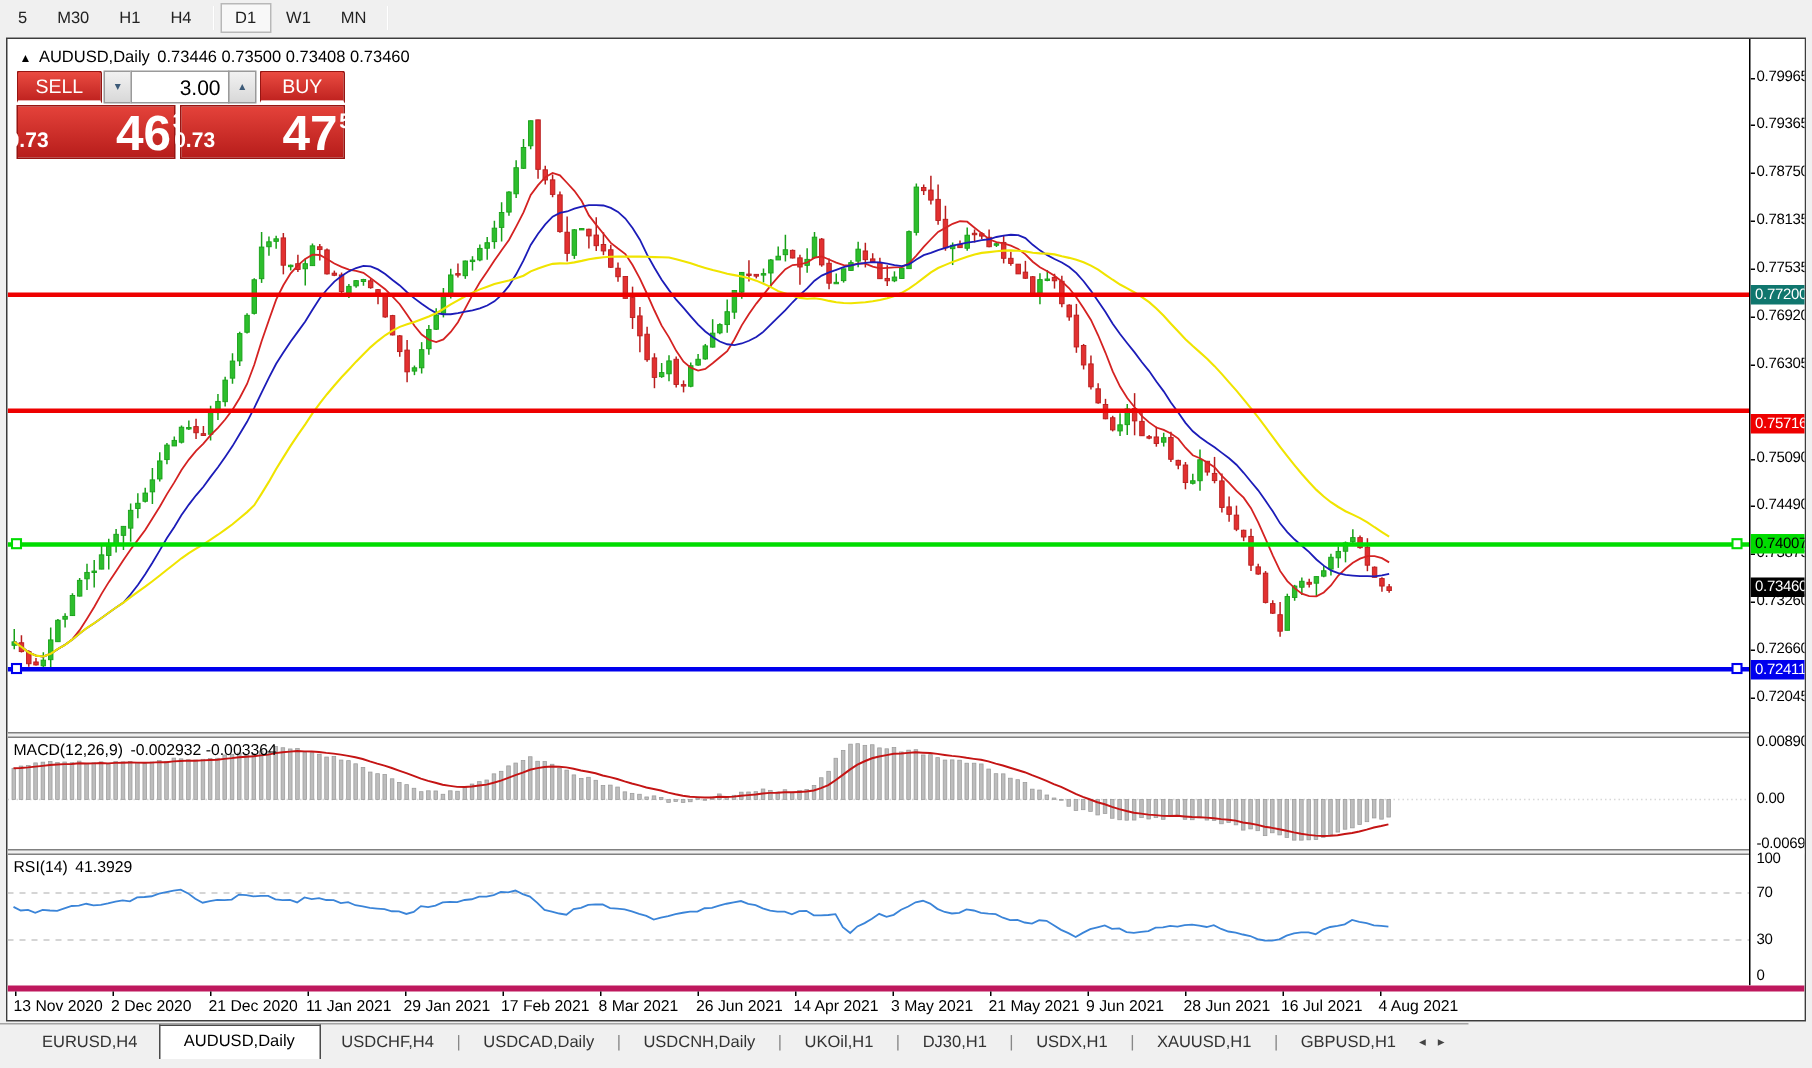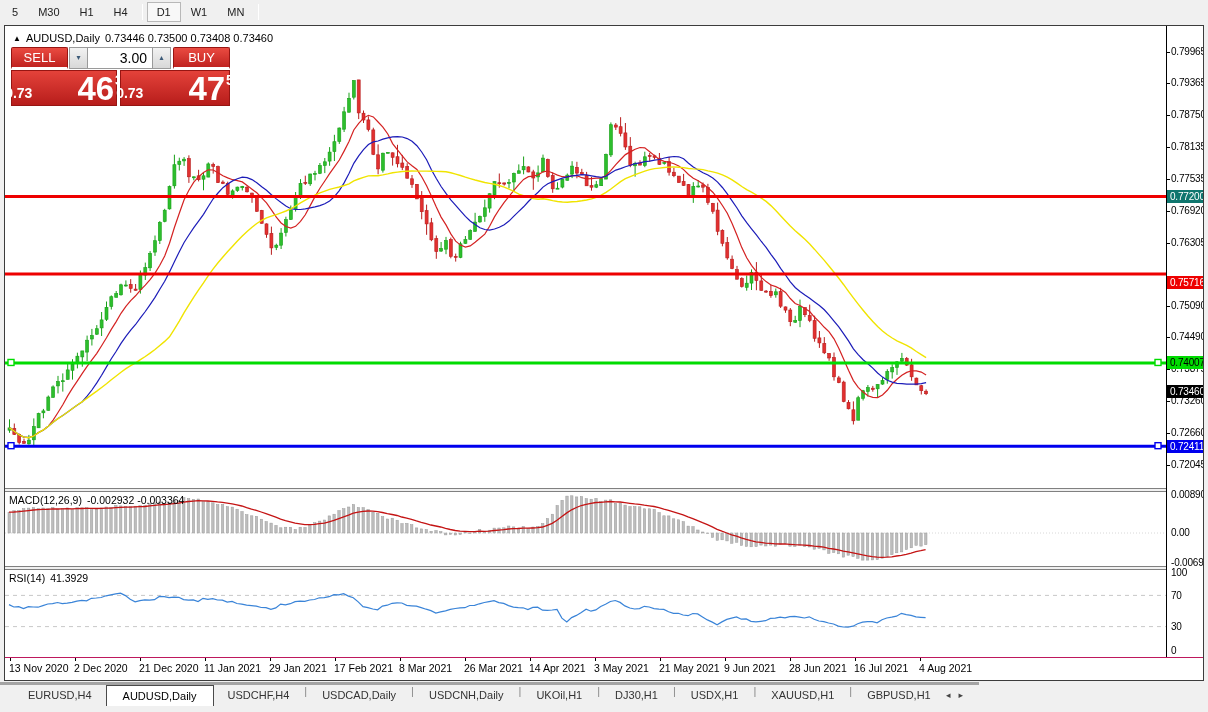--- a/index.html
+++ b/index.html
@@ -56,27 +56,27 @@
   
   #price-axis { position:absolute; left:1161px; top:0; width:38px; height:631px;
     background:#fff; border-left:1px solid #000; overflow:hidden; }
   .ax-lbl { position:absolute; left:4px; font-size:10px; letter-spacing:-0.2px; white-space:nowrap; }
   .ax-tick { position:absolute; left:0; width:3px; height:1px; background:#000; }
   .ax-box { position:absolute; left:0; width:38px; height:13px; font-size:10px;
     padding:1px 0 0 3px; letter-spacing:-0.2px; white-space:nowrap; }
 
   
   #date-axis { position:absolute; left:0; top:631px; width:1198px; height:23px;
-    background:#fff; border-top:1px solid #be185d; }
+    background:#fff; border-top:4px solid #be185d; }
   .date-lbl { position:absolute; top:4px; font-size:10.5px; white-space:nowrap; }
   .date-tick { position:absolute; top:0; width:1px; height:3px; background:#000; }
 
   
   #tab-bar { position:absolute; left:0; top:682px; width:979px; height:24px; background:#f0f0f0;
-    border-top:3px solid #a3a3a3; display:flex; padding-left:14px; }
+    border-top:1px solid #a3a3a3; display:flex; align-items:flex-end; padding-left:14px; }
   .tab { padding:4px 14px 5px 14px; color:#333; cursor:default; }
   .tab.active { background:#fff; border:1px solid #4a4a4a; border-bottom:none; color:#000; padding:4px 16px 6px 16px; }
   .tab-sep { color:#888; padding:0 1px 5px 1px; }
   #tab-arrows { position:absolute; right:8px; bottom:6px; color:#444; font-size:9px; letter-spacing:8px; }
 </style>
 </head>
 <body>
 
 <div id="stage">
 
@@ -764,21 +764,21 @@
         <div class="date-lbl" style="left: 134px;">21 Dec 2020</div>
         <div class="date-tick" style="left: 200px;"></div>
         <div class="date-lbl" style="left: 199px; text-align: center;">11 Jan 2021</div>
         <div class="date-tick" style="left: 265px;"></div>
         <div class="date-lbl" style="left: 264px;">29 Jan 2021</div>
         <div class="date-tick" style="left: 330px;"></div>
         <div class="date-lbl" style="left: 329px;">17 Feb 2021</div>
         <div class="date-tick" style="left: 395px;"></div>
         <div class="date-lbl" style="left: 394px;">8 Mar 2021</div>
         <div class="date-tick" style="left: 460px;"></div>
-        <div class="date-lbl" style="left: 459px;">26 Mar 2021</div>
+        <div class="date-lbl" style="left: 459px;">26 Jun 2021</div>
         <div class="date-tick" style="left: 525px;"></div>
         <div class="date-lbl" style="left: 524px;">14 Apr 2021</div>
         <div class="date-tick" style="left: 590px;"></div>
         <div class="date-lbl" style="left: 589px;">3 May 2021</div>
         <div class="date-tick" style="left: 655px;"></div>
         <div class="date-lbl" style="left: 654px;">21 May 2021</div>
         <div class="date-tick" style="left: 720px;"></div>
         <div class="date-lbl" style="left: 719px; text-align: right;">9 Jun 2021</div>
         <div class="date-tick" style="left: 785px;"></div>
         <div class="date-lbl" style="left: 784px;">28 Jun 2021</div>

